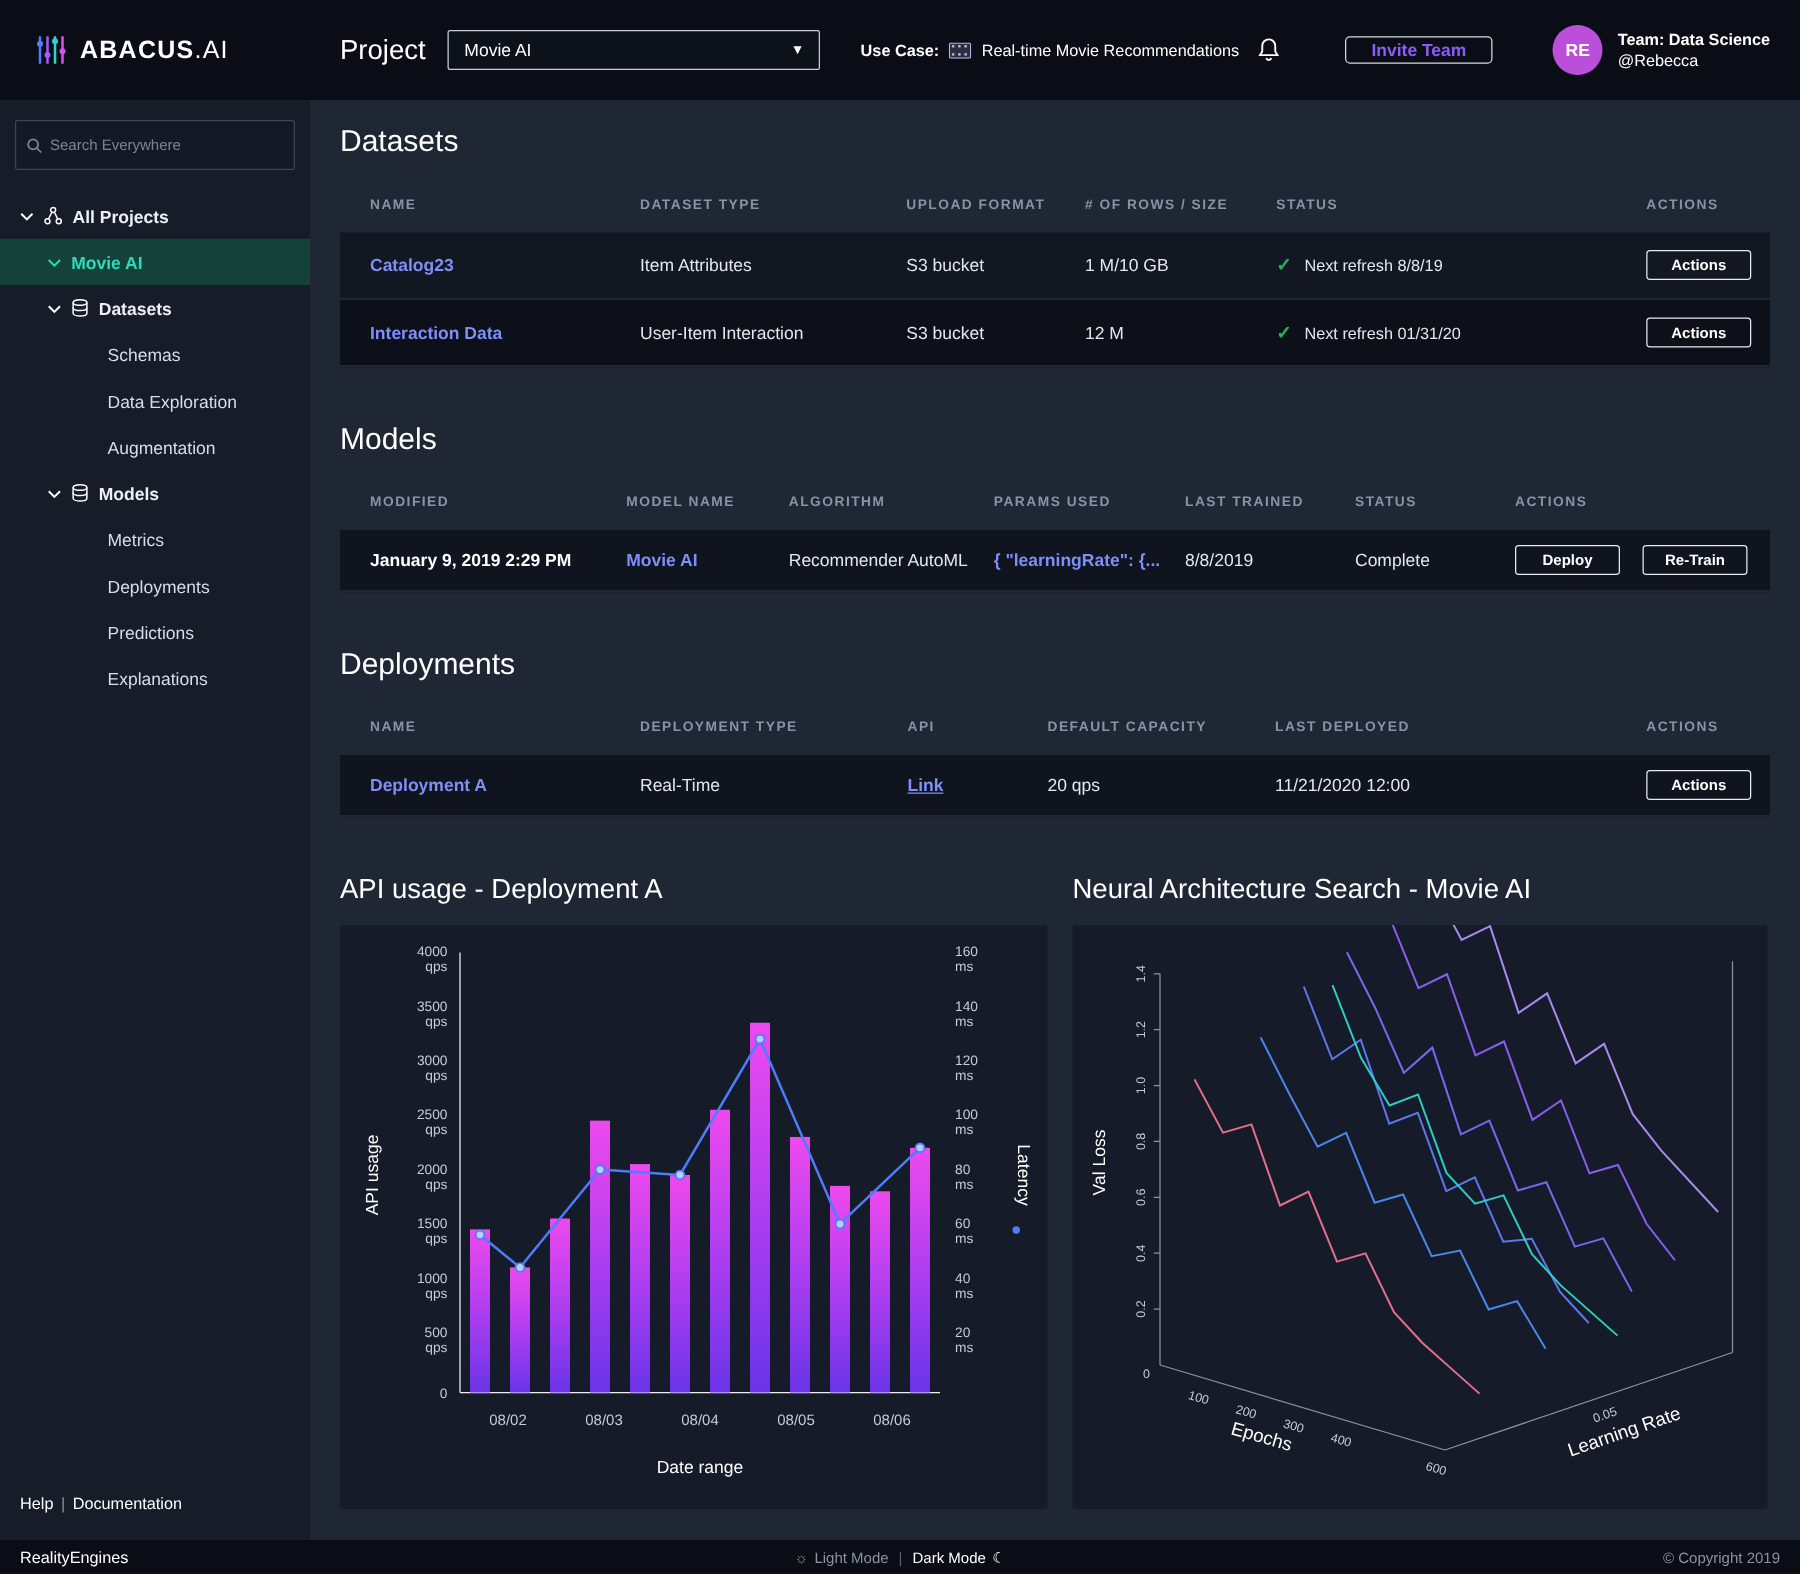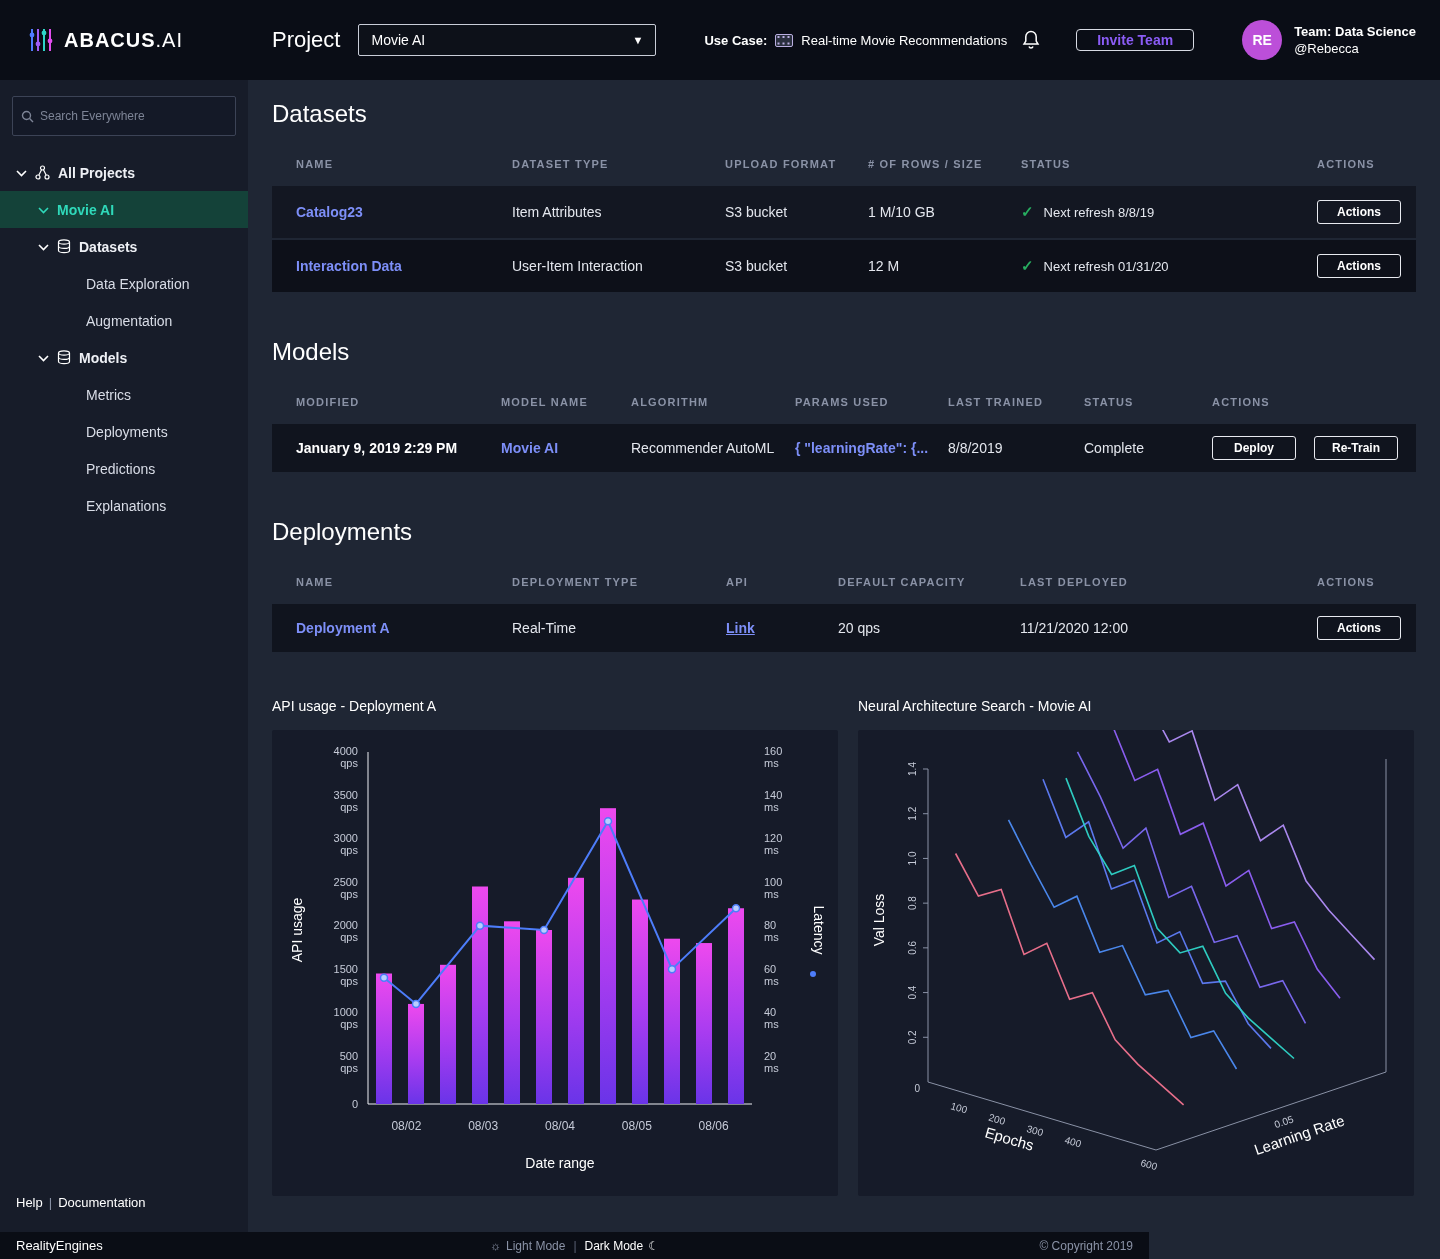--- a/index.html
+++ b/index.html
@@ -10,21 +10,21 @@
   .topbar { position:absolute; top:0; left:0; width:1440px; height:80px; background:#0a0d16;
     display:flex; align-items:center; padding:0 24px 0 28px; z-index:5; }
   .logo-group { display:flex; align-items:center; gap:10px; width:244px; flex:0 0 244px; }
   .logo-text { font-size:20px; font-weight:700; color:#fff; letter-spacing:1px; }
   .logo-text .suffix { font-weight:400; }
   .project-label { font-size:22px; font-weight:400; color:#fff; }
   .select { margin-left:18px; width:298px; height:32px; border:1px solid #c9cdd8; border-radius:2px;
     background:#0d1119; display:flex; align-items:center; justify-content:space-between;
     padding:0 12px; font-size:14px; color:#fff; cursor:pointer; }
   .select .caret { font-size:11px; color:#fff; }
-  .usecase { display:flex; align-items:center; gap:8px; margin-left:48px; font-size:13px; color:#fff; }
+  .usecase { display:flex; align-items:center; gap:8px; margin-left:32px; font-size:13px; color:#fff; }
   .usecase .uc-label { font-weight:700; }
   .bell { margin-left:14px; cursor:pointer; display:flex; align-items:center; }
   .invite-btn { margin-left:auto; background:transparent; border:1px solid #d8dbe4; border-radius:4px;
     color:#8b5cf6; font-size:14px; font-weight:700; padding:2px 20px; cursor:pointer;
     font-family:"Liberation Sans", sans-serif; }
   .avatar { margin-left:48px; width:40px; height:40px; border-radius:50%; background:#bc4fd9;
     display:flex; align-items:center; justify-content:center; color:#fff; font-weight:700; font-size:14px; cursor:pointer; }
   .team-block { margin-left:12px; font-size:13px; line-height:17px; color:#fff; }
   .team-block .team { font-weight:700; }
 
@@ -71,31 +71,31 @@
   .actions-cell { display:flex; gap:18px; }
   .params { color:#7d8ff8; font-weight:700; white-space:nowrap; overflow:hidden;
     text-overflow:ellipsis; max-width:145px; }
 
   .grid-datasets { grid-template-columns:216px 213px 143px 153px 296px 1fr; }
   .grid-models   { grid-template-columns:205px 130px 164px 153px 136px 128px 1fr; }
   .grid-deploy   { grid-template-columns:216px 214px 112px 182px 297px 1fr; }
 
   
   .charts-row { display:flex; gap:20px; margin-top:6px; }
-  .chart-col h3 { font-size:14px; font-weight:400; color:#fff; margin-bottom:16px; }
+  .chart-col h3 { font-size:22px; font-weight:400; color:#fff; margin-bottom:16px; }
   .panel { background:#161b29; border-radius:2px; }
   svg text { font-family:"Liberation Sans", sans-serif; }
   .tick { fill:#c6cbd8; font-size:11px; }
   .xlab { fill:#c6cbd8; font-size:12px; }
   .axis-title { fill:#fff; font-size:14px; }
   .tick3d { fill:#c6cbd8; font-size:10px; }
   .t3d-title { fill:#fff; font-size:15px; }
 
   
-  .footer { position:absolute; bottom:0; left:0; width:1149px; height:27px; background:#0a0d15;
+  .footer { position:absolute; bottom:0; left:0; width:1440px; height:27px; background:#0a0d15;
     display:flex; align-items:center; font-size:12px; z-index:6; }
   .footer .brand { margin-left:16px; color:#fff; font-size:13px; }
   .mode-toggle { position:absolute; left:50%; transform:translateX(-50%); display:flex;
     align-items:center; gap:8px; }
   .mode-light { color:#8a92a6; cursor:pointer; display:flex; gap:5px; align-items:center; }
   .mode-dark { color:#fff; cursor:pointer; display:flex; gap:5px; align-items:center; }
   .mode-sep { color:#5a6174; }
   .copyright { margin-left:auto; margin-right:16px; color:#8a92a6; }
 </style>
 </head>
@@ -187,20 +187,21 @@
           <polyline points="1,2 5.5,6.5 10,2" fill="none" stroke="#ffffff" stroke-width="1.6"></polyline>
         </svg>
     </span>
     <svg width="14" height="15" viewBox="0 0 14 15">
       <ellipse cx="7" cy="3" rx="5.5" ry="2.2" fill="none" stroke="#ffffff" stroke-width="1.2"></ellipse>
       <path d="M1.5 3 v8.5 a5.5 2.2 0 0 0 11 0 V3" fill="none" stroke="#ffffff" stroke-width="1.2"></path>
       <path d="M1.5 7.2 a5.5 2.2 0 0 0 11 0" fill="none" stroke="#ffffff" stroke-width="1.2"></path>
     </svg>
     <span>Datasets</span>
   </div>
+  <div class="nav-sub">Schemas</div>
   <div class="nav-sub">Data Exploration</div>
   <div class="nav-sub">Augmentation</div>
 
   <div class="nav-item lvl2">
     <span class="chev">
       <svg width="11" height="8" viewBox="0 0 11 8">
           <polyline points="1,2 5.5,6.5 10,2" fill="none" stroke="#ffffff" stroke-width="1.6"></polyline>
         </svg>
     </span>
     <svg width="14" height="15" viewBox="0 0 14 15">

